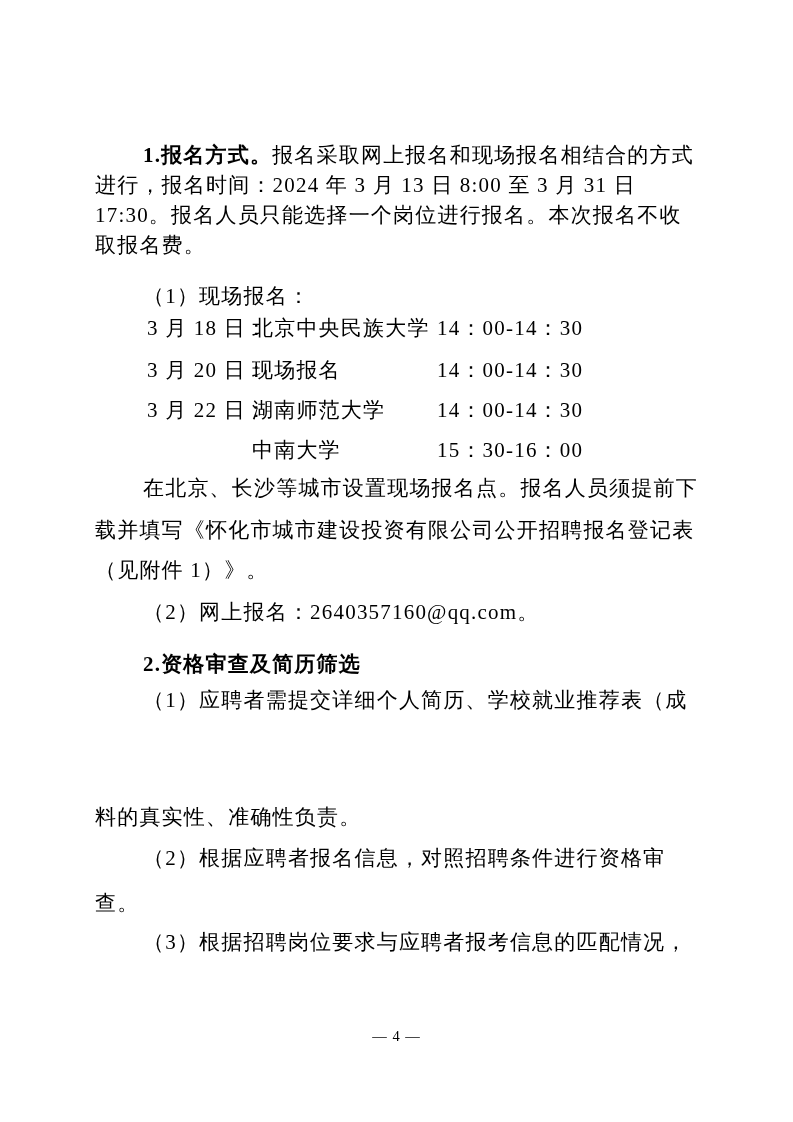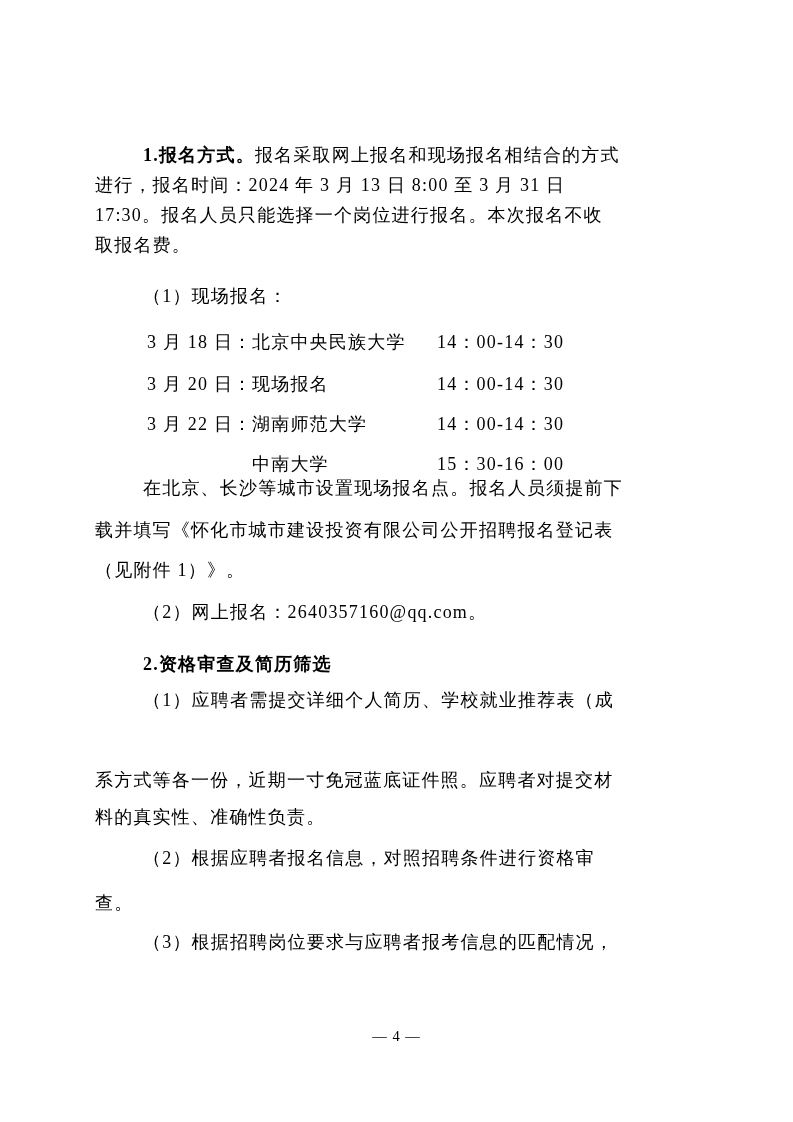--- a/index.html
+++ b/index.html
@@ -9,31 +9,31 @@
     height: 1122px;
     background: #ffffff;
     overflow: hidden;
     font-family: "Liberation Serif", "DejaVu Serif", serif;
     color: #000000;
   }
   .ln {
     position: absolute;
     left: 95px;
     white-space: nowrap;
-    font-size: 18px;
+    font-size: 21px;
     letter-spacing: 1.2px;
     line-height: 26px;
     color: #000000;
   }
   .ind { padding-left: 48px; }     
   .b   { font-weight: bold; }
   .sched { padding-left: 52px; }   
   .col-date  { display: inline-block; width: 105px; }
   .col-place { display: inline-block; width: 185px; }
-  .col-time  { display: inline-block; margin-top: 14px; }
+  .col-time  { display: inline-block; }
   .footer {
     position: absolute;
     left: 0;
     top: 1028px;
     width: 793px;
     text-align: center;
     font-size: 14.5px;
     letter-spacing: 1px;
     color: #000000;
   }
@@ -66,21 +66,20 @@
   </div>
 
   <div class="ln" style="top:517px">载并填写《怀化市城市建设投资有限公司公开招聘报名登记表</div>
   <div class="ln ind" style="top:475px">在北京、长沙等城市设置现场报名点。报名人员须提前下</div>
   <div class="ln" style="top:557px">（见附件 1）》。</div>
 
   <div class="ln ind" style="top:599px">（2）网上报名：2640357160@qq.com。</div>
 
   <div class="ln ind b" style="top:651px">2.资格审查及简历筛选</div>
   <div class="ln ind" style="top:687px">（1）应聘者需提交详细个人简历、学校就业推荐表（成</div>
-  <div class="ln" style="top:767px">系方式等各一份，近期一寸免冠蓝底证件照。应聘者对提交材</div>
   <div class="ln" style="top:804px">料的真实性、准确性负责。</div>
   <div class="ln ind" style="top:845px">（2）根据应聘者报名信息，对照招聘条件进行资格审</div>
   <div class="ln" style="top:890px">查。</div>
   <div class="ln ind" style="top:929px">（3）根据招聘岗位要求与应聘者报考信息的匹配情况，</div>
 
   <div class="footer">— 4 —</div>
 
 </div>
 
 </body></html>

